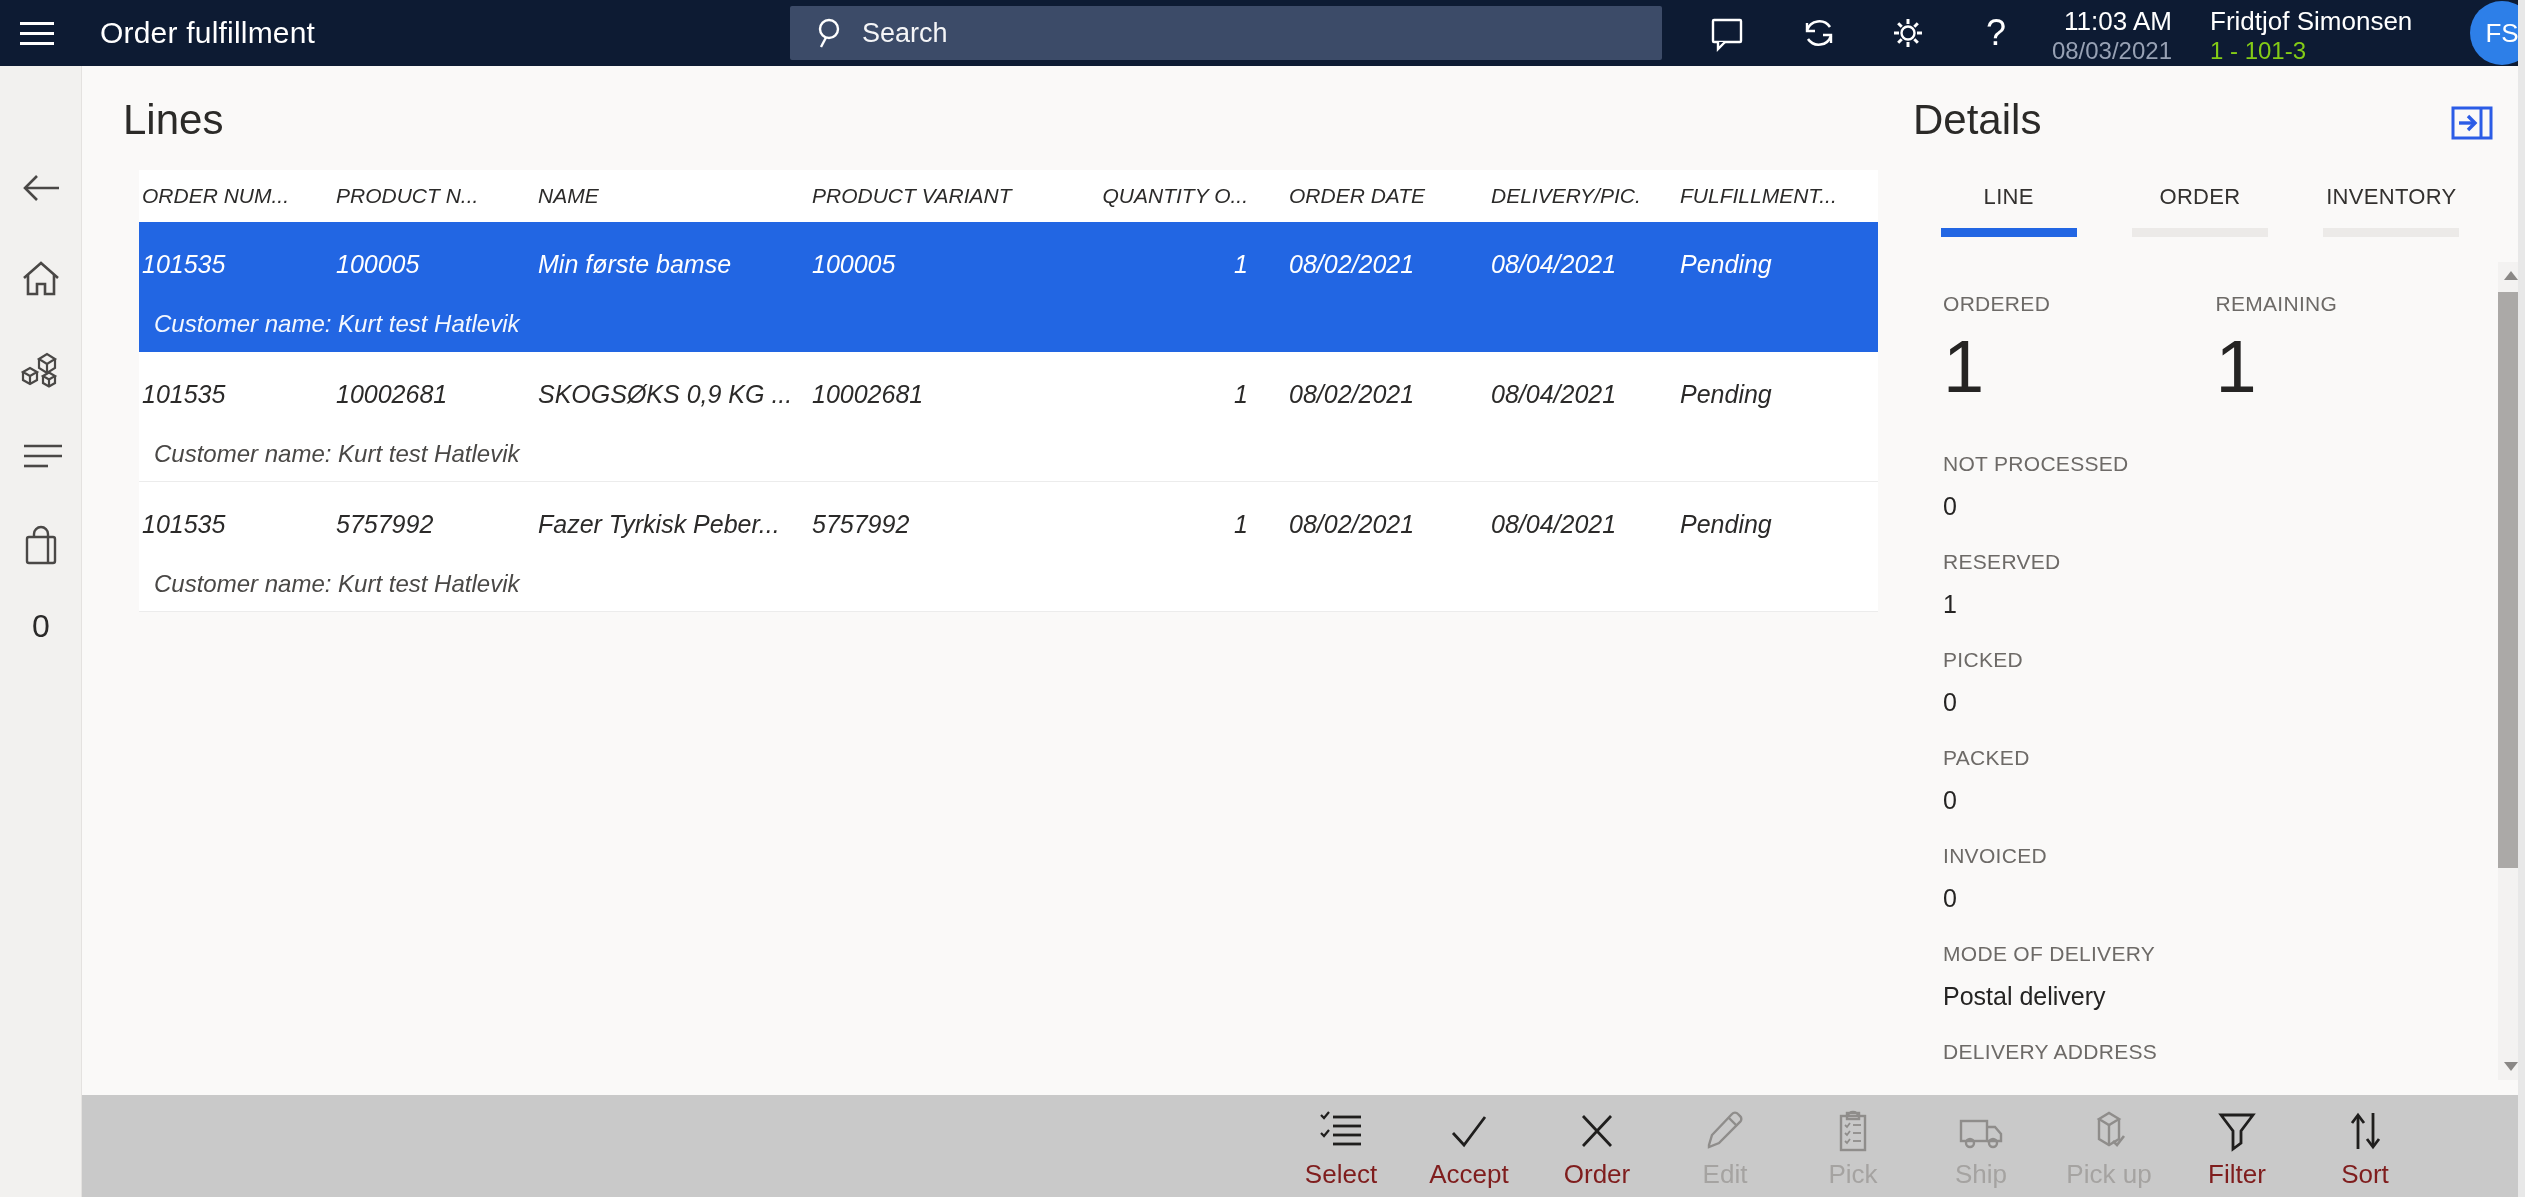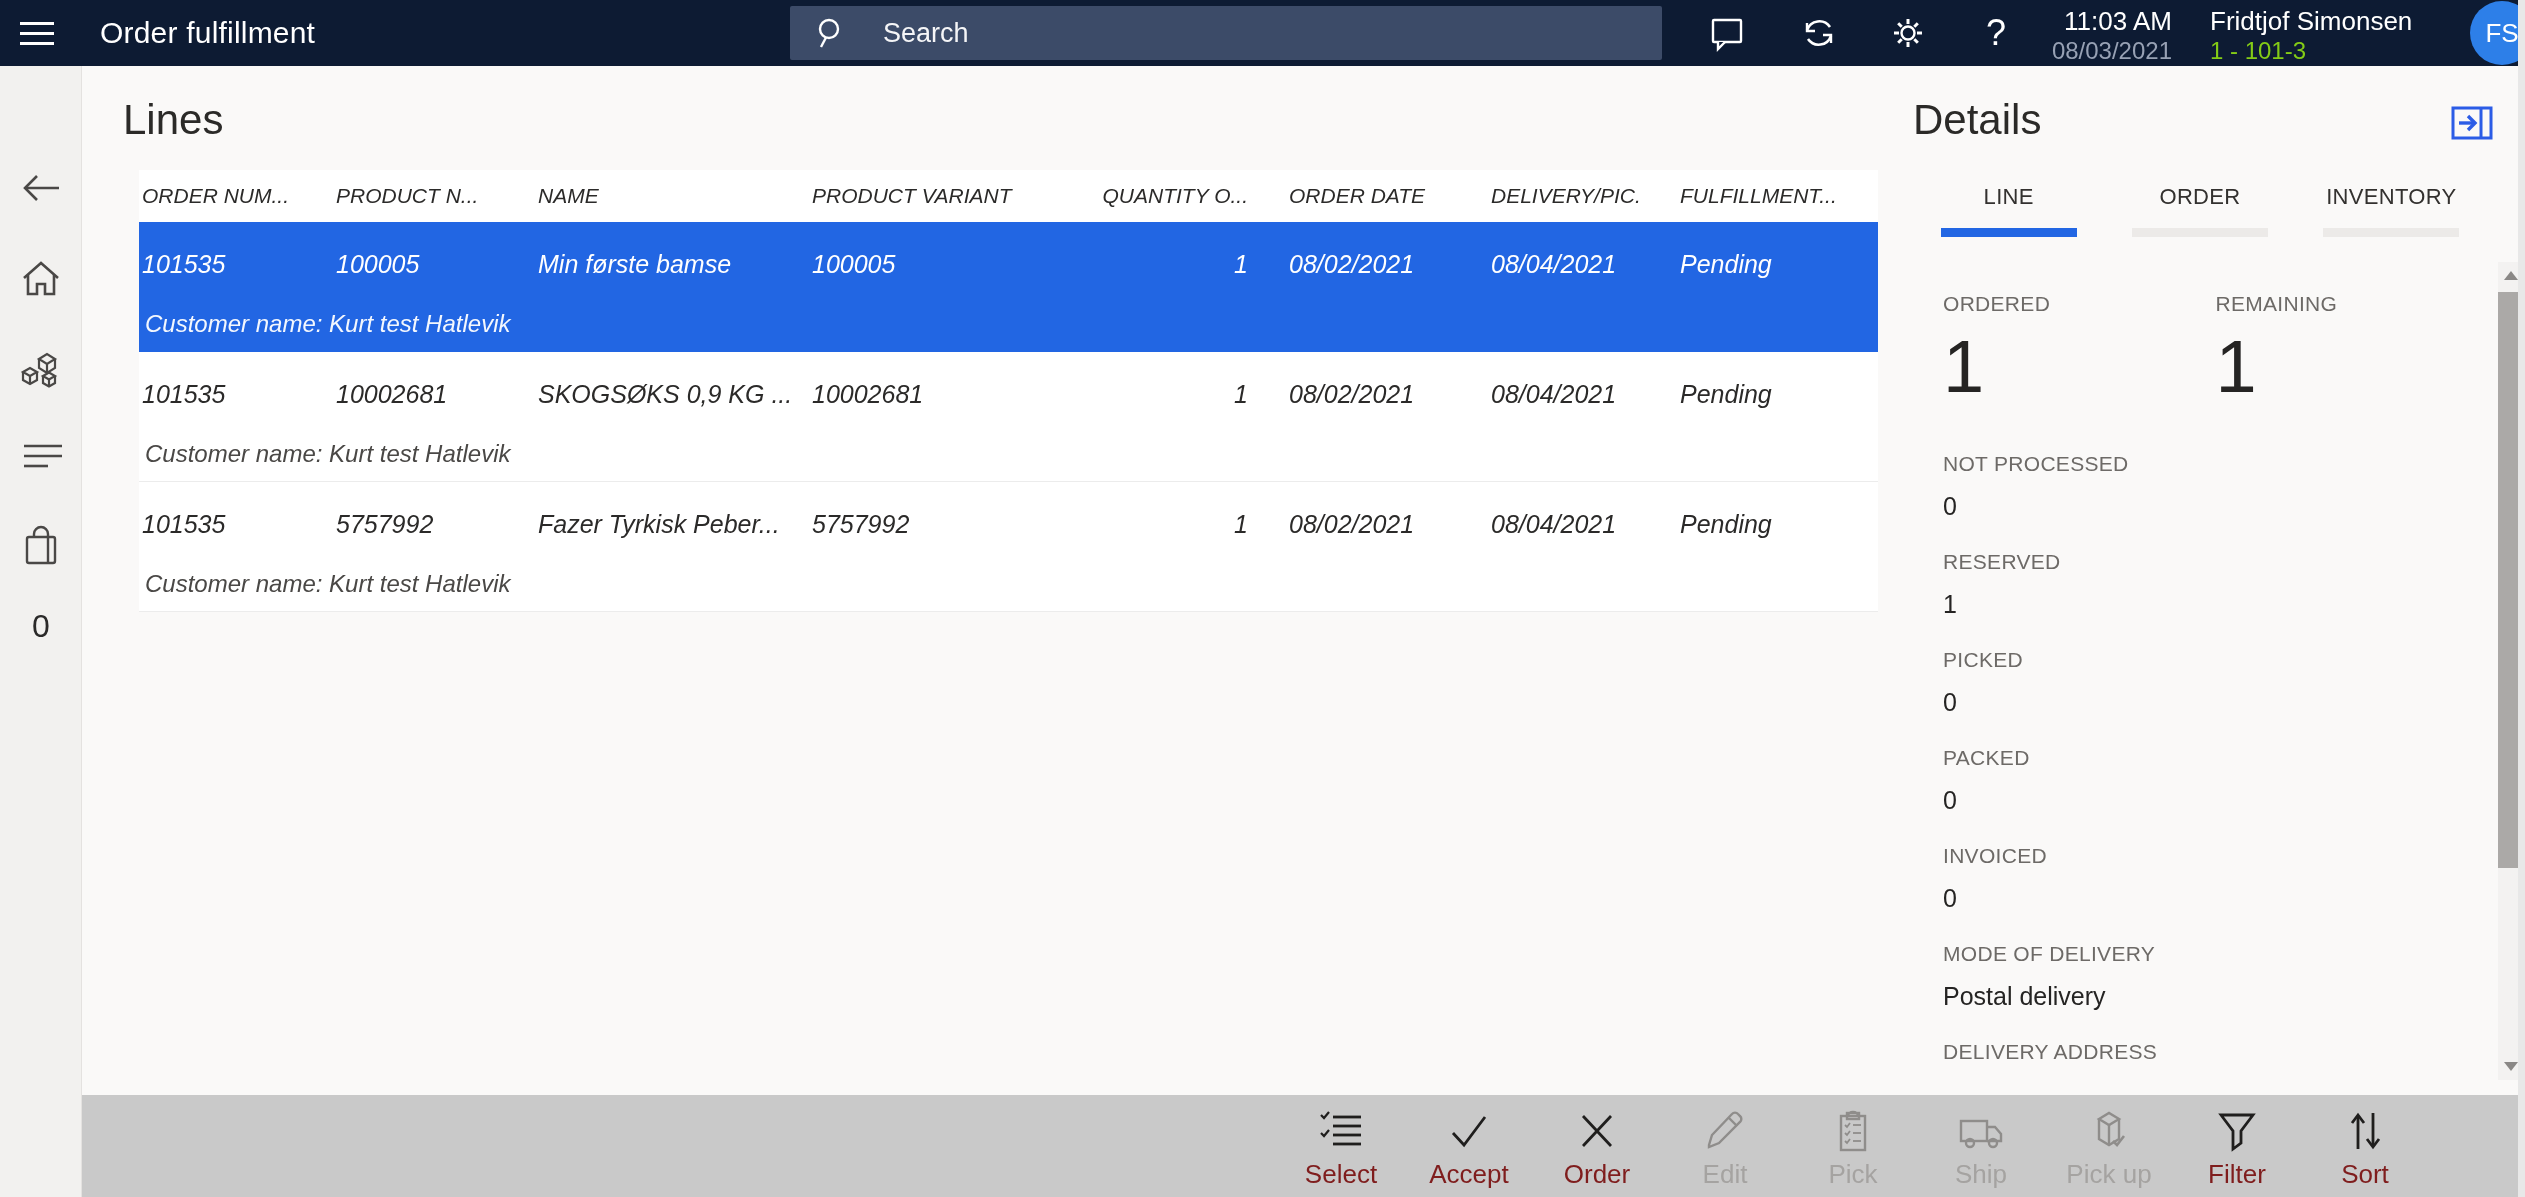--- a/index.html
+++ b/index.html
@@ -9,21 +9,21 @@
     position:relative; width:2518px; height:1197px; overflow:hidden;
     background:#faf9f8; color:#2b2a29;
   }
   svg { display:block; }
 
   
   .topbar { position:absolute; left:0; top:0; width:2525px; height:66px; background:#0d1b33; }
   .hamburger { position:absolute; left:20px; top:13px; width:46px; height:40px; display:flex; flex-direction:column; justify-content:center; gap:7px; cursor:pointer; }
   .hamburger span { display:block; width:34px; height:3px; background:#fff; }
   .topbar-title { position:absolute; left:100px; top:0; height:66px; display:flex; align-items:center; color:#fff; font-size:30px; font-weight:400; letter-spacing:.2px; }
-  .searchbox { position:absolute; left:790px; top:6px; width:872px; height:54px; background:#3c4b68; border-radius:2px; display:flex; align-items:center; padding:0 16px;gap:21px; }
+  .searchbox { position:absolute; left:790px; top:6px; width:872px; height:54px; background:#3c4b68; border-radius:2px; display:flex; align-items:center; padding:0 16px; }
   .searchbox .mag { flex:0 0 auto; margin:0 14px 0 8px; }
   .search-input { flex:1; background:transparent; border:none; outline:none; color:#fff; font-size:27px; font-family:"Liberation Sans",sans-serif; font-weight:300; }
   .search-input::placeholder { color:#fff; opacity:.95; }
   .top-icon { position:absolute; top:13px; width:44px; height:40px; display:flex; align-items:center; justify-content:center; color:#fff; cursor:pointer; }
   .help-glyph { font-size:36px; font-weight:300; color:#fff; line-height:1; }
   .clock { position:absolute; left:2000px; top:5px; width:172px; text-align:right; }
   .clock .time { color:#fff; font-size:26px; line-height:32px; }
   .clock .date { color:#97a1b4; font-size:24px; line-height:28px; }
   .userblock { position:absolute; left:2210px; top:5px; width:230px; }
   .userblock .name { color:#fff; font-size:26px; line-height:32px; white-space:nowrap; }
@@ -37,21 +37,21 @@
 
   
   .main-title { position:absolute; left:123px; top:96px; font-size:42px; font-weight:300; color:#2b2a28; }
   .table { position:absolute; left:139px; top:170px; width:1739px; background:#b91c1c;font-style:italic; }
   .thead { display:flex; height:52px; align-items:center; background:#fff; }
   .th { font-size:21px; color:#2b2a29; white-space:nowrap; overflow:hidden; }
   .row { position:relative; height:130px; background:#fff; border-bottom:1px solid #ececec; cursor:pointer; }
   .row.selected { background:#2266e3; color:#fff; border-bottom:none; }
   .cells { display:flex; padding-top:28px; }
   .cell { font-size:25px; white-space:nowrap; overflow:hidden; }
-  .customer { position:absolute; left:6px; top:88px; font-size:24px; color:#4a4846; white-space:nowrap; }
+  .customer { position:absolute; left:15px; top:88px; font-size:24px; color:#4a4846; white-space:nowrap; }
   .row.selected .customer { color:rgba(255,255,255,.95); }
   .c1 { width:197px; padding-left:3px; }
   .c2 { width:202px; }
   .c3 { width:274px; }
   .c4 { width:274px; }
   .c5 { width:162px; text-align:right; }
   .c6 { width:202px; padding-left:41px; }
   .c7 { width:189px; padding-left:41px; }
   .c8 { width:239px; padding-left:41px; }
 

